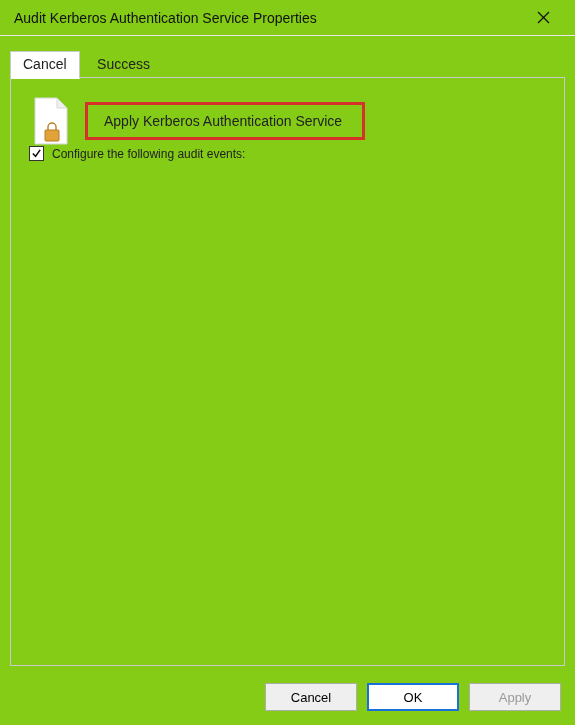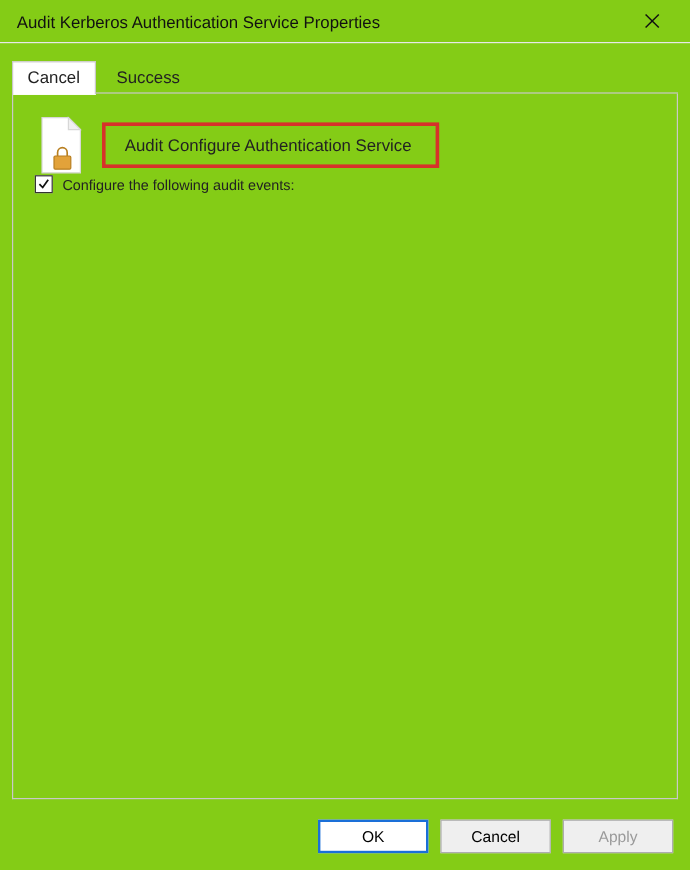--- a/index.html
+++ b/index.html
@@ -87,35 +87,35 @@
         <svg viewBox="0 0 42 50" width="42" height="50">
           <path d="M6 2 H28 L38 12 V48 H6 Z" fill="#ffffff" stroke="#d7d7d7" stroke-width="1"></path>
           <path d="M28 2 L28 12 L38 12 Z" fill="#f0f0f0" stroke="#d7d7d7" stroke-width="1"></path>
           <g transform="translate(16,30)">
             <rect x="0" y="4" width="14" height="11" rx="1" fill="#e2a23a" stroke="#b87f20"></rect>
             <path d="M3 4 V1 a4 4 0 0 1 8 0 V4" fill="none" stroke="#b87f20" stroke-width="1.4"></path>
           </g>
         </svg>
       </div>
       <div class="policy-title-box">
-        <span>Audit Configure Authentication Service</span>
+        <span>Apply Kerberos Authentication Service</span>
       </div>
     </div>
 
     <div class="config-row">
       <span class="chk">
         <svg viewBox="0 0 12 12">
           <polyline points="2,6 5,9 10,2" fill="none" stroke="#111" stroke-width="1.6"></polyline>
         </svg>
       </span>
       <span>Configure the following audit events:</span>
     </div>
 
 
   </div>
 
   <div class="button-row">
+    <div class="btn">Cancel</div>
     <div class="btn default">OK</div>
-    <div class="btn">Cancel</div>
     <div class="btn disabled">Apply</div>
   </div>
 
 </div>
 
 </body></html>

